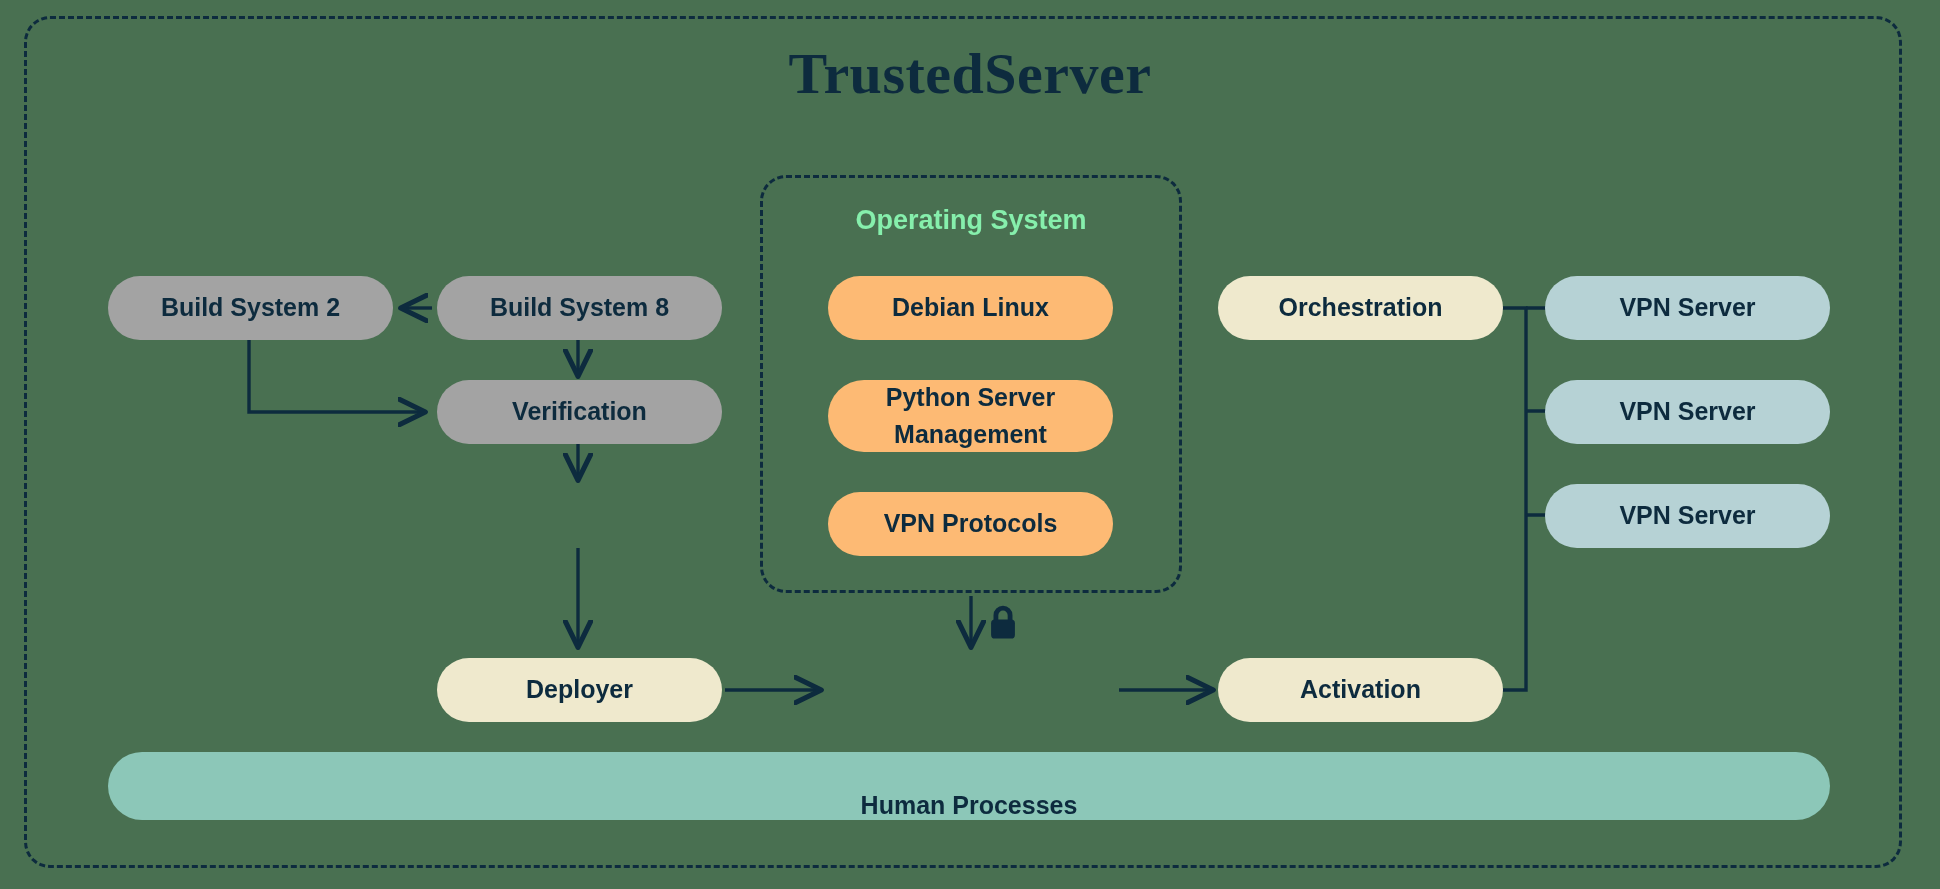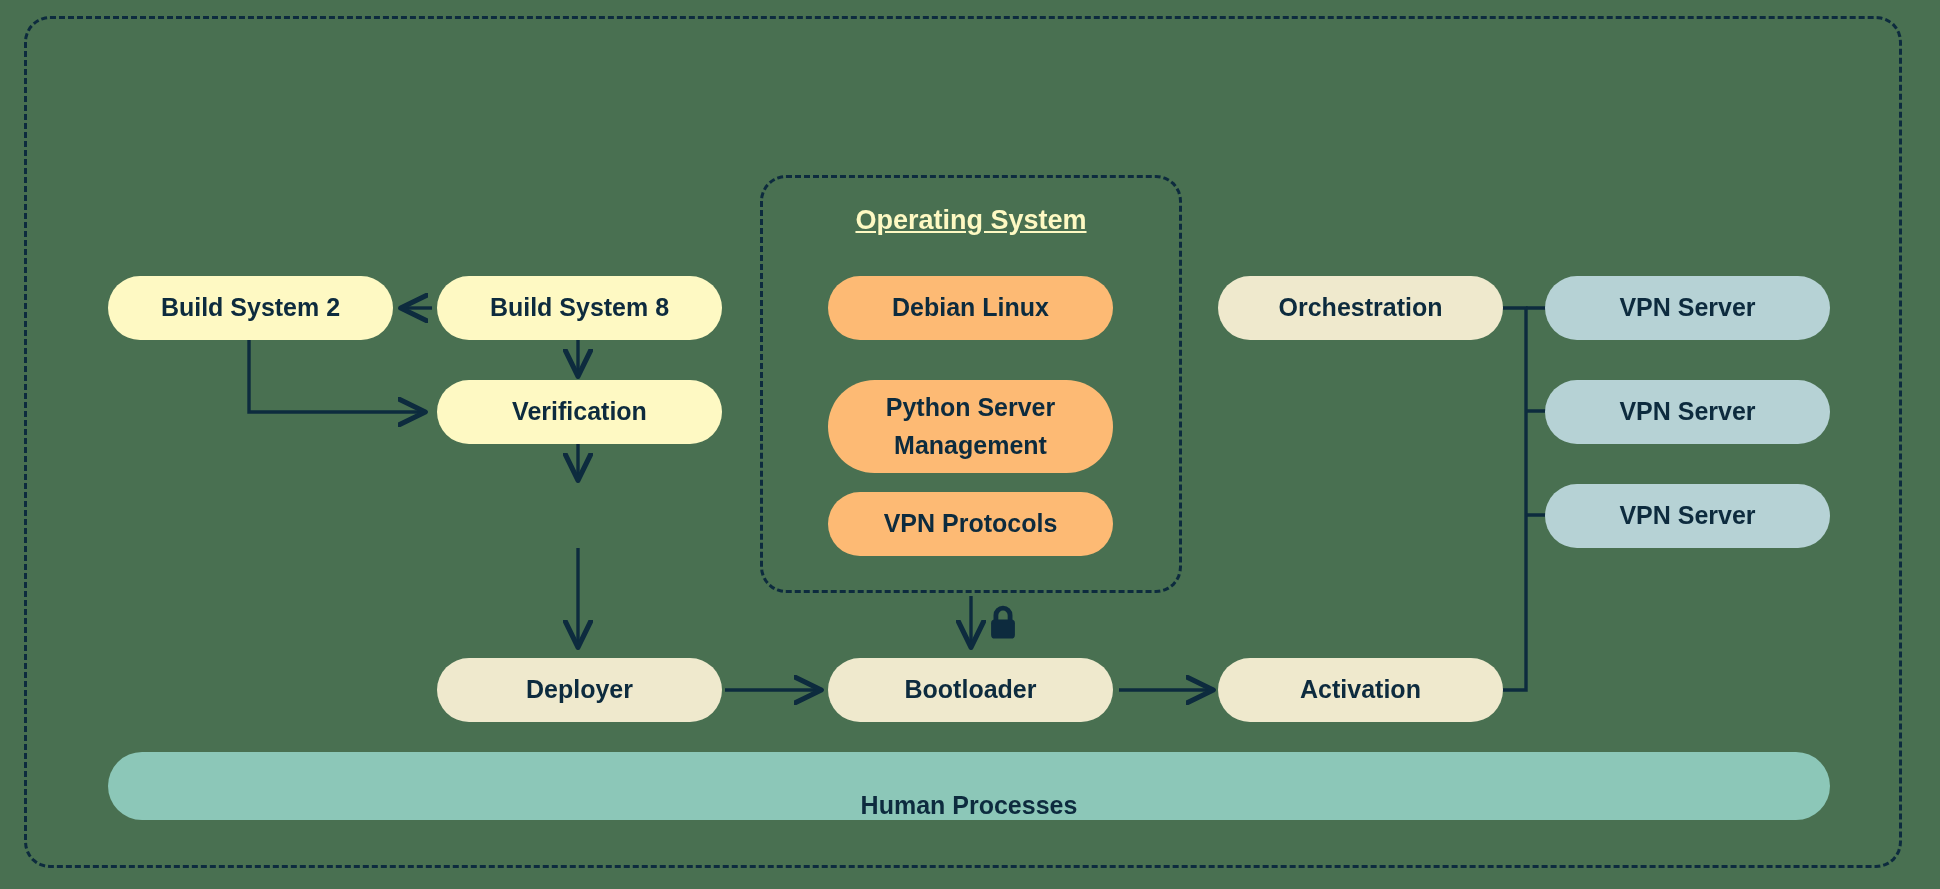--- a/index.html
+++ b/index.html
@@ -34,37 +34,37 @@
   .os-frame{
     position:absolute;left:760px;top:175px;
     width:422px;height:418px;
     border:3px dashed #0d2b3e;
     border-radius:26px;
     box-sizing:border-box;
   }
   .os-title{
     position:absolute;left:760px;top:205px;width:422px;
     text-align:center;
-    font-size:27px;font-weight:700;color:#fef9c3;text-decoration:underline;
+    font-size:27px;font-weight:700;color:#86efac;
   }
 
   
   .node{
     position:absolute;
     display:flex;align-items:center;justify-content:center;
     border-radius:999px;
     color:#0d2b3e;
     font-size:25px;
     font-weight:700;
     text-align:center;
     line-height:1.18;
     box-sizing:border-box;
     padding:0 14px;
   }
-  .node.pink{background:#fef9c3;text-align:right;}
+  .node.pink{background:#a3a3a3;text-align:right;}
   .node.blue{background:#fdba74;}
   .node.cream{background:#efe9cd;text-align:center;}
   .node.teal{background:#b6d2d5;}
   .node.mint{background:#8cc7b8;font-weight:700;align-items:flex-end;}
   .node .lbl{display:block;}
 
   
   .lock{
     position:absolute;
     color:#0d2b3e;
@@ -73,20 +73,21 @@
   
   #edges{position:absolute;left:0;top:0;width:1940px;height:889px;}
 </style>
 </head>
 <body>
 
 <div id="stage">
 
   <div class="outer-frame"></div>
 
+  <div class="title">TrustedServer</div>
 
   <svg id="edges" viewBox="0 0 1940 889">
     <defs>
       <marker id="ah" markerWidth="9" markerHeight="9" refX="7.6" refY="4.5" orient="auto" markerUnits="strokeWidth">
         <path d="M0,0.6 L8,4.5 L0,8.4" fill="none" stroke="#0d2b3e" stroke-width="1.5" stroke-linecap="round" stroke-linejoin="round"></path>
       </marker>
     </defs>
     <g stroke="#0d2b3e" stroke-width="3.4" fill="none">
 
       <line x1="432" y1="308" x2="402" y2="308" marker-end="url(#ah)"></line>
@@ -113,21 +114,21 @@
     </g>
   </svg>
 
   <div class="os-frame"></div>
   <div class="os-title">Operating System</div>
 
   <div class="node blue" style="left:828px;top:276px;width:285px;height:64px;">
     <span class="lbl">Debian Linux</span>
   </div>
 
-  <div class="node blue" style="left:828px;top:380px;width:285px;height:93px;flex-direction:column;gap:8px;">
+  <div class="node blue" style="left:828px;top:380px;width:285px;height:72px;flex-direction:column;gap:8px;">
     <span class="lbl">Python Server</span>
     <span class="lbl">Management</span>
   </div>
 
   <div class="node blue" style="left:828px;top:492px;width:285px;height:64px;">
     <span class="lbl">VPN Protocols</span>
   </div>
 
   <div class="node pink" style="left:108px;top:276px;width:285px;height:64px;">
     <span class="lbl">Build System 2</span>
@@ -139,23 +140,20 @@
 
   <div class="node pink" style="left:437px;top:380px;width:285px;height:64px;">
     <span class="lbl">Verification</span>
   </div>
 
 
   <div class="node cream" style="left:437px;top:658px;width:285px;height:64px;">
     <span class="lbl">Deployer</span>
   </div>
 
-  <div class="node cream" style="left:828px;top:658px;width:285px;height:64px;">
-    <span class="lbl">Bootloader</span>
-  </div>
 
   <div class="node cream" style="left:1218px;top:658px;width:285px;height:64px;">
     <span class="lbl">Activation</span>
   </div>
 
   <span class="lock" style="left:986px;top:604px;line-height:0;">
     <svg width="34" height="38" viewBox="0 0 24 26" aria-hidden="true">
       <path d="M7 11 V7.5 a5 5 0 0 1 10 0 V11" fill="none" stroke="#0d2b3e" stroke-width="3.4"></path>
       <rect x="3.6" y="10.6" width="16.8" height="13.4" rx="2.6" fill="#0d2b3e"></rect>
     </svg>

